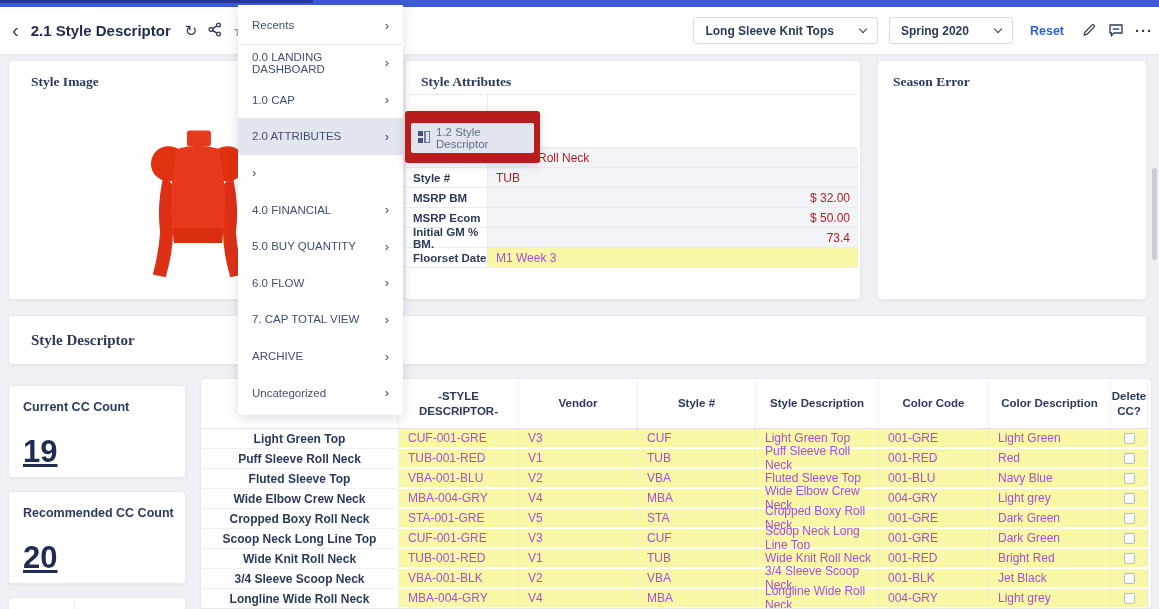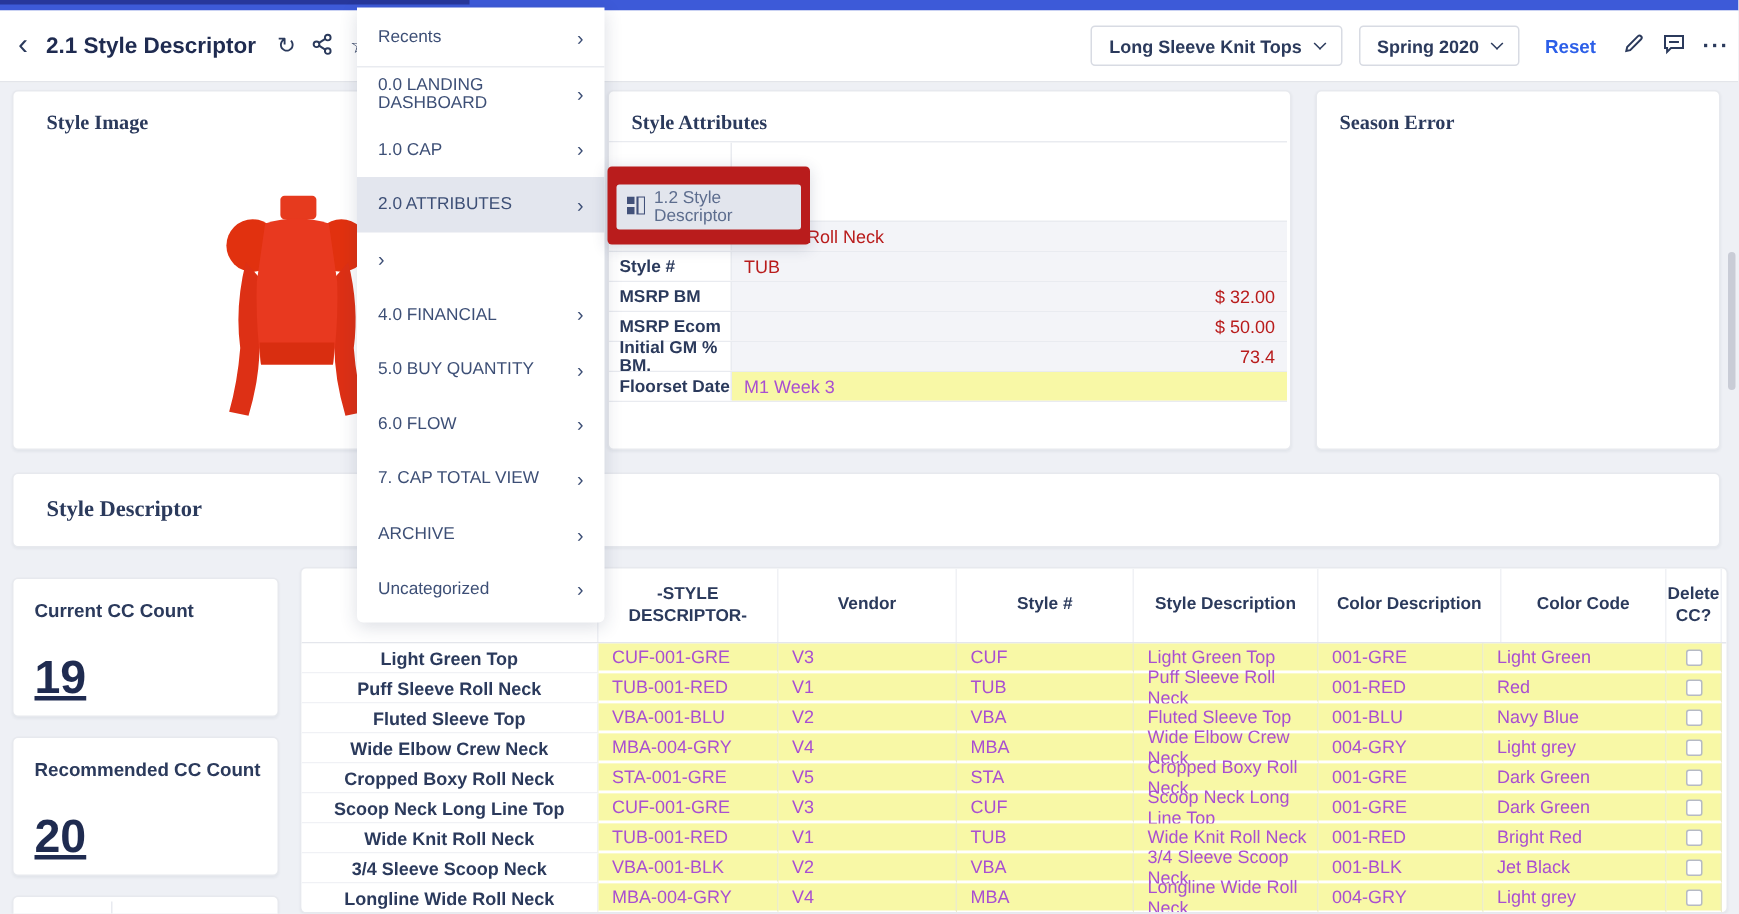--- a/index.html
+++ b/index.html
@@ -11,21 +11,21 @@
   .top-blue-bar .seg { position:absolute; left:0; top:0; width:313px; height:3px; background:#27379b; }
 
   
   .app-header { position:absolute; left:0; top:7px; width:1159px; height:48px; background:#fff;
     border-bottom:1px solid #e3e5ea; display:flex; align-items:center; padding-left:12px; z-index:5; }
   .back { font-size:20px; color:#2b3a5c; cursor:pointer; line-height:1; margin-top:-2px; }
   .page-title { font-size:15px; font-weight:700; color:#1f2b50; margin:0 14px 0 12px; }
   .hicons { display:flex; align-items:center; gap:11px; }
   .hicon { font-size:15px; color:#2b3a5c; line-height:1; cursor:pointer; }
   .header-right { margin-left:auto; margin-right:6px; display:flex; align-items:center; gap:11px; }
-  .filter-btn { display:flex; align-items:center; gap:9px; border:1px solid #d8dbe3; border-radius:3px;
+  .filter-btn { display:flex; align-items:center; gap:26px; border:1px solid #d8dbe3; border-radius:3px;
     background:#fff; height:27px; padding:0 11px; font-size:12px; font-weight:700; color:#2b3a5c; cursor:pointer; }
   .cdown { width:6px; height:6px; border-right:1.6px solid #2b3a5c; border-bottom:1.6px solid #2b3a5c;
     transform:rotate(45deg); margin-top:-3px; }
   .reset-link { font-size:12.5px; font-weight:700; color:#2c5fe8; text-decoration:none; cursor:pointer; margin:0 6px; }
   .dots { font-size:15px; font-weight:700; letter-spacing:1px; color:#2b3a5c; cursor:pointer; }
 
   
   .card { position:absolute; background:#fff; border:1px solid #e7e9ee; border-radius:4px;
     box-shadow:0 1px 2px rgba(20,30,60,.05); z-index:1; }
   .card-title { position:absolute; left:22px; top:13px; font-size:13.5px; font-weight:700; color:#2b3a5c;font-family:Liberation Serif, serif; }
@@ -213,22 +213,22 @@
     <div class="vdiv"></div>
   </div>
 
   <div class="card" id="card-table">
     <div class="tbl-header">
         <div class="th" style="width: 198px;"></div>
         <div class="th" style="width: 120px;">-STYLE DESCRIPTOR-</div>
         <div class="th" style="width: 119px;">Vendor</div>
         <div class="th" style="width: 118px;">Style #</div>
         <div class="th" style="width: 123px;">Style Description</div>
+        <div class="th" style="width: 110px;">Color Code</div>
         <div class="th" style="width: 122px;">Color Description</div>
-        <div class="th" style="width: 110px;">Color Code</div>
         <div class="th" style="width: 37px;">Delete CC?</div>
       </div>
     <div id="tbl-body">
         <div class="trow">
           <div class="rh" style="width: 198px;">Light Green Top</div>
           <div class="yc" style="width: 120px;">CUF-001-GRE</div>
           <div class="yc" style="width: 119px;">V3</div>
           <div class="yc" style="width: 118px;">CUF</div>
           <div class="yc" style="width: 123px;">Light Green Top</div>
           <div class="yc" style="width: 110px;">001-GRE</div>

